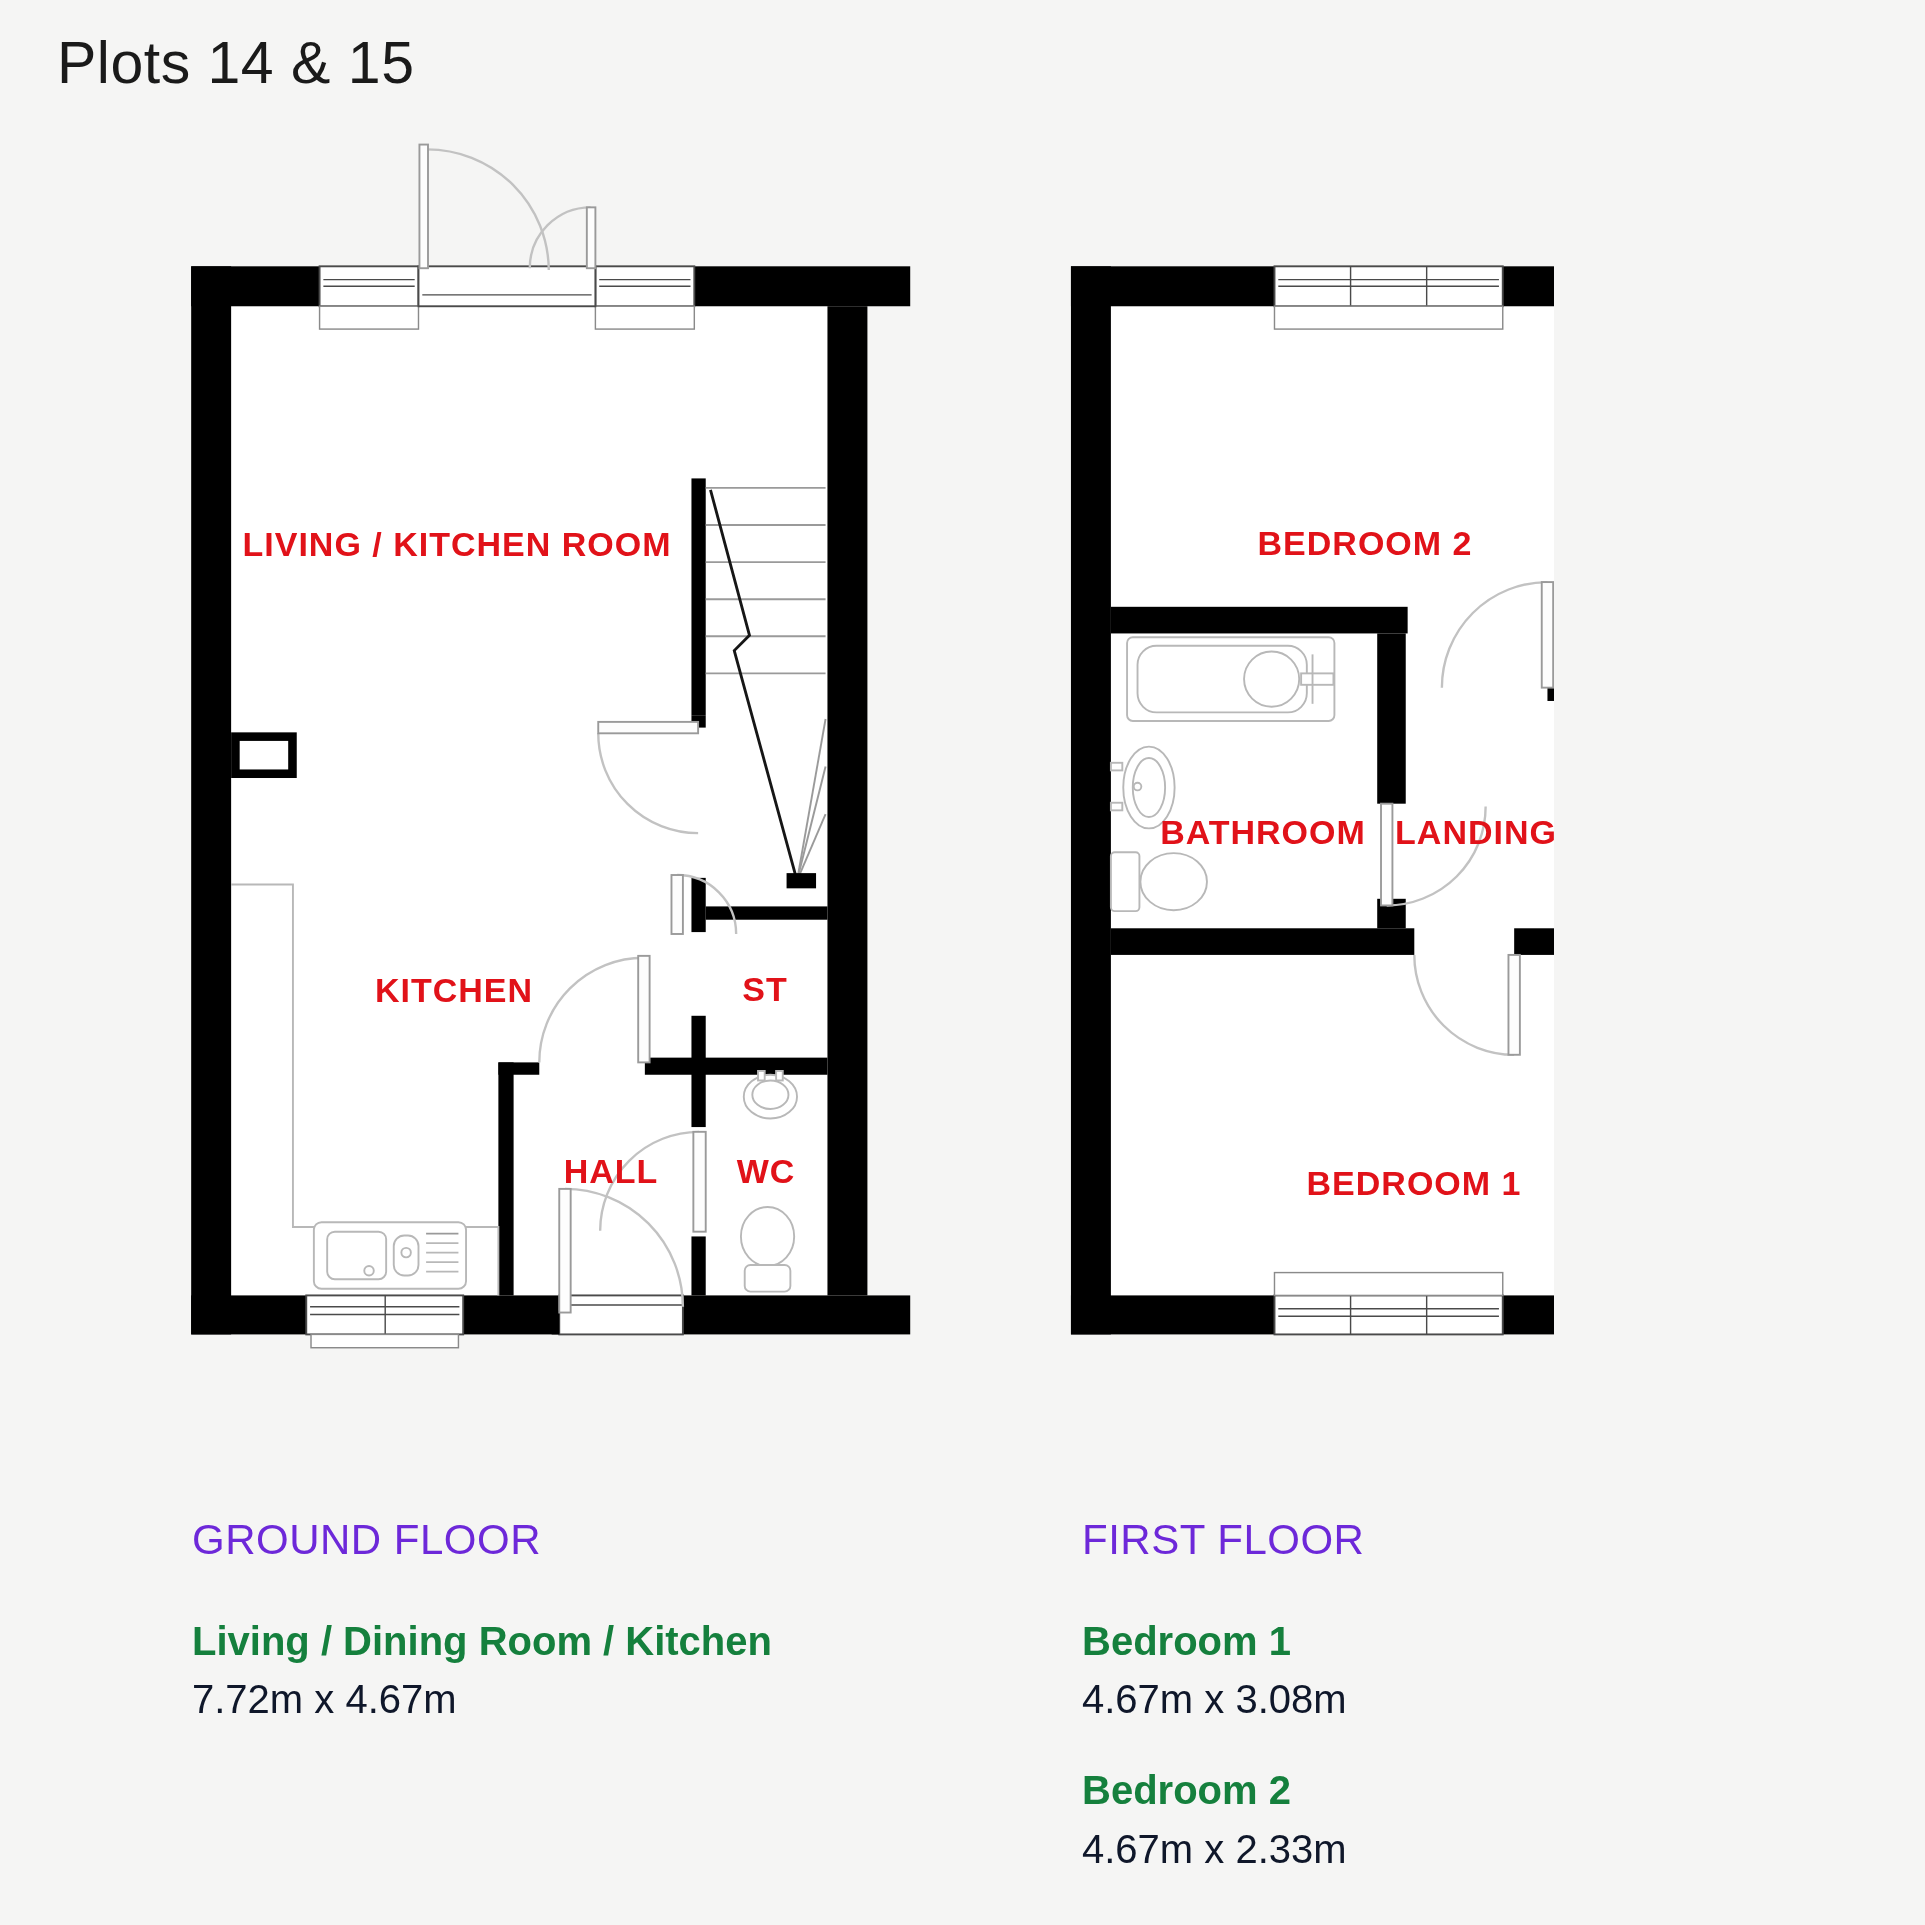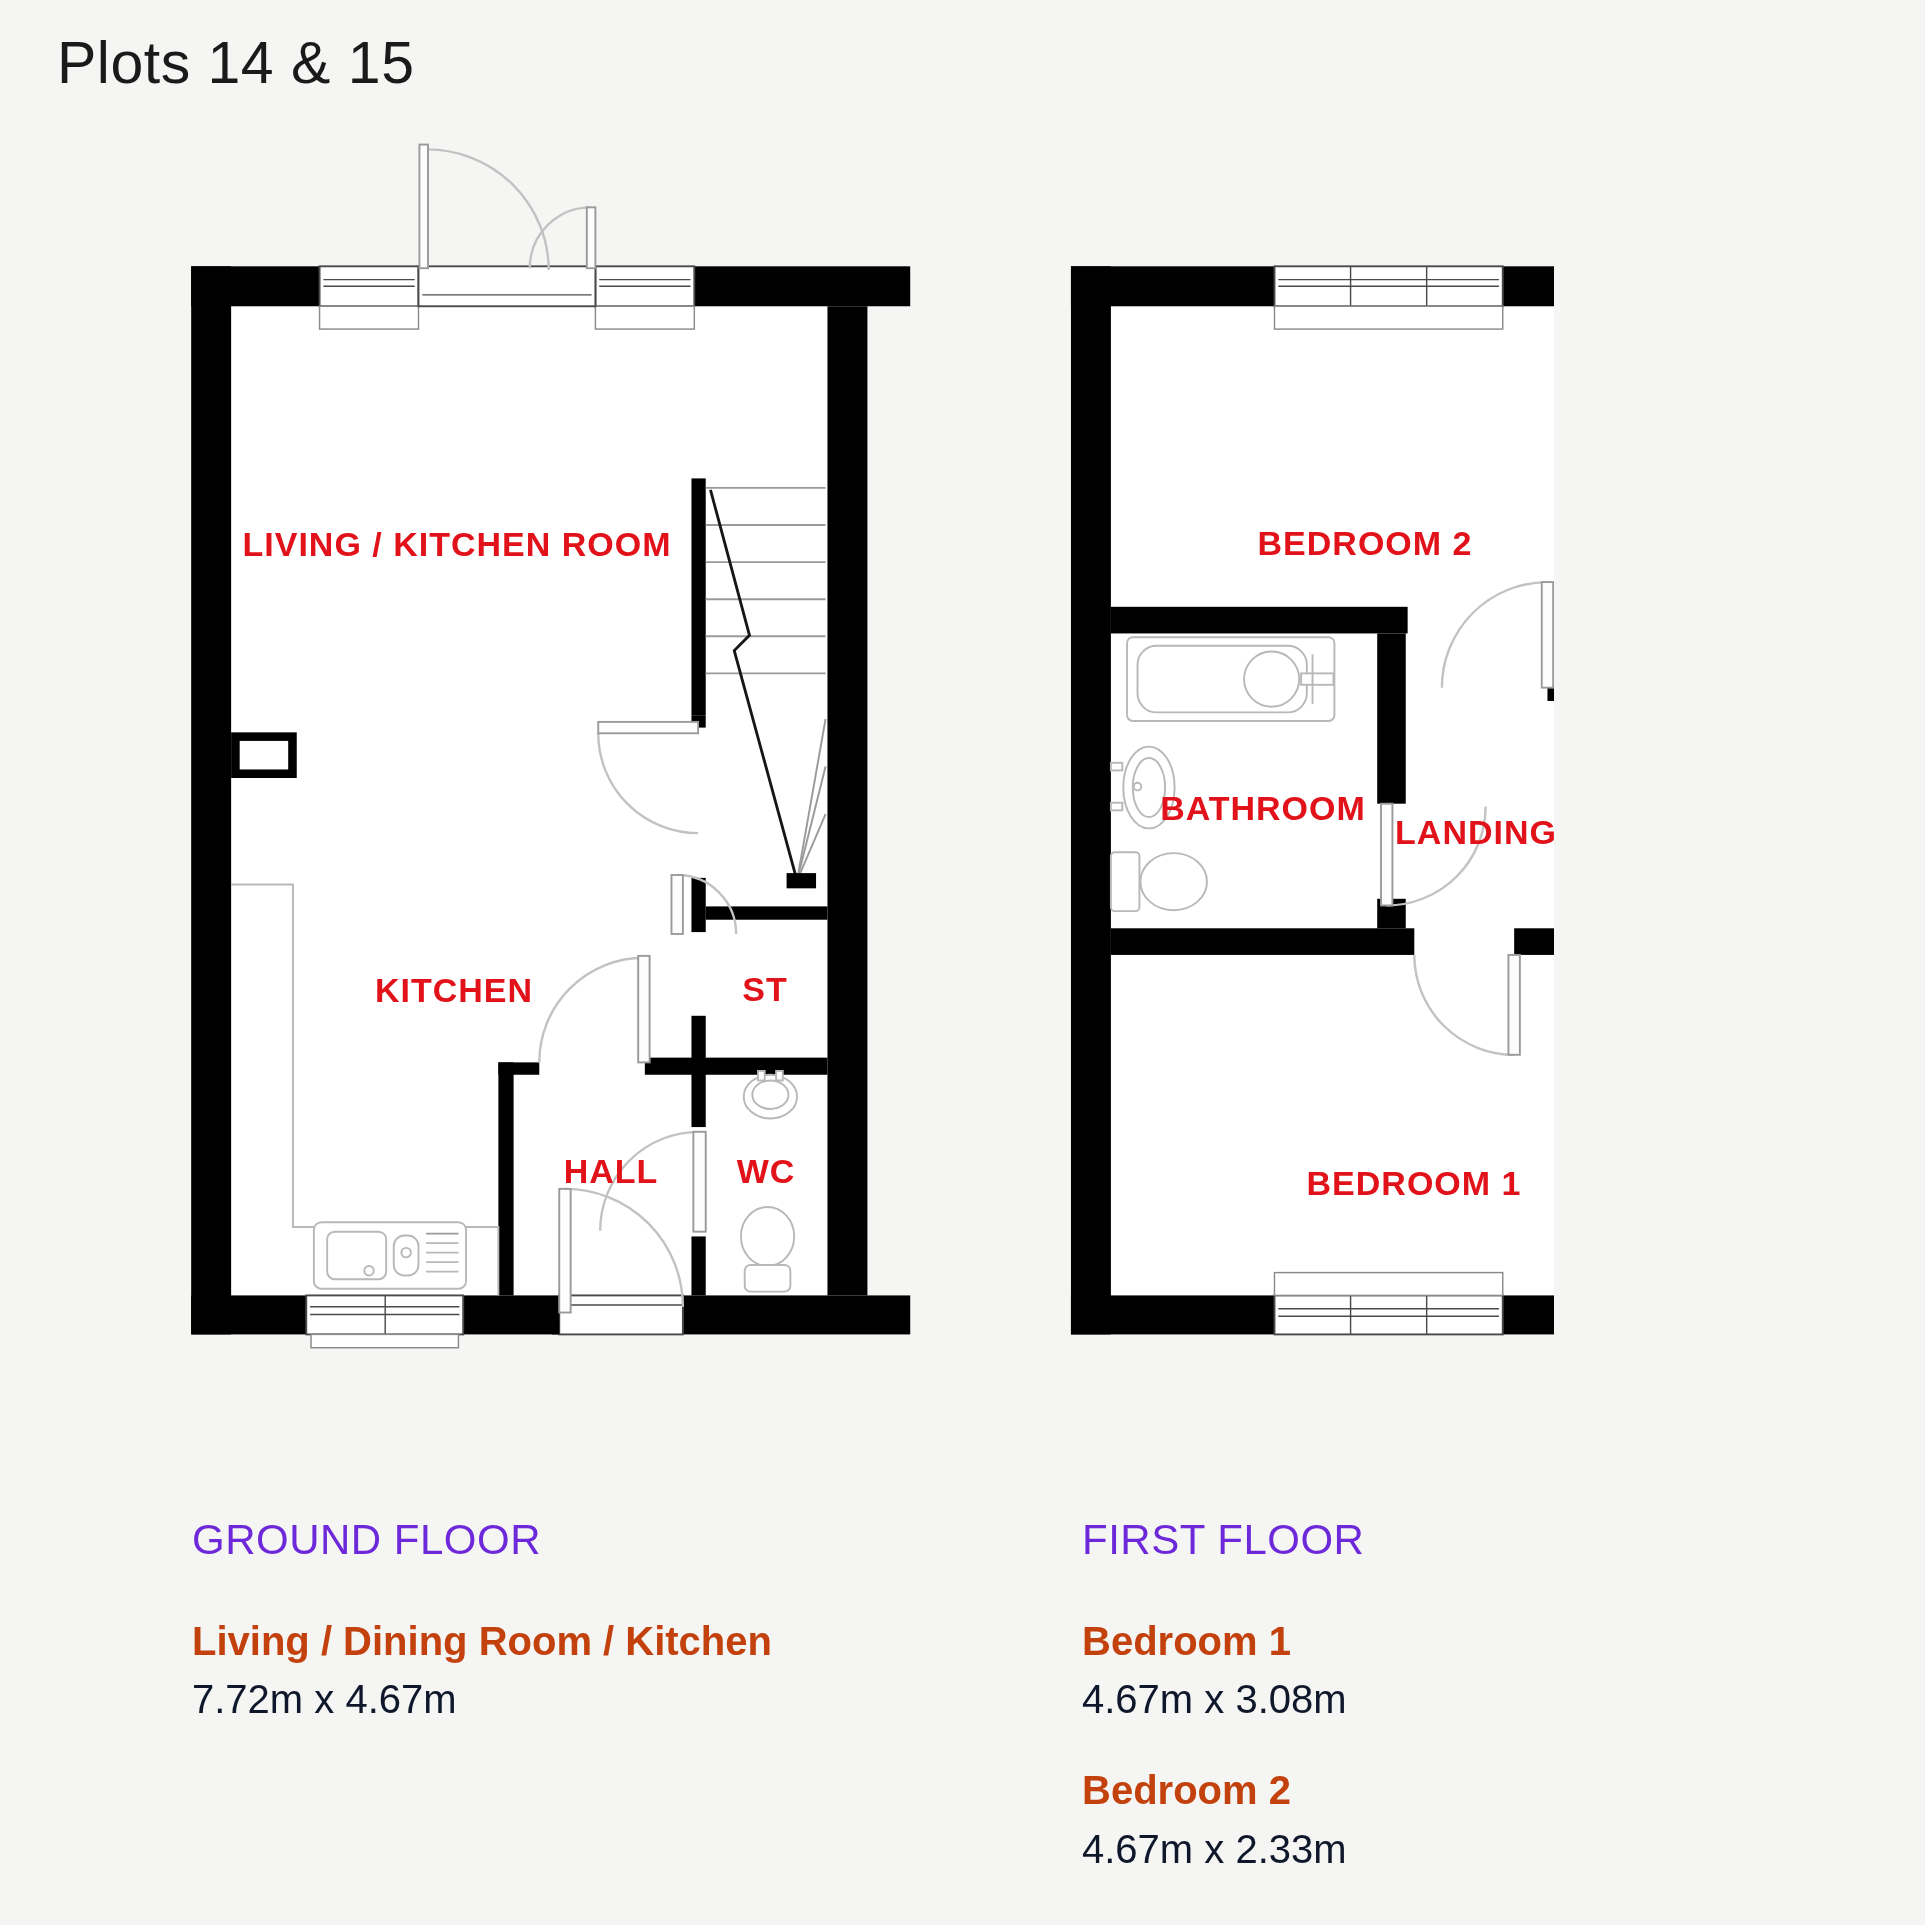--- a/index.html
+++ b/index.html
@@ -5,21 +5,21 @@
   html,body{margin:0;padding:0;}
   body{width:1926px;height:1926px;background:#f5f5f4;font-family:"Liberation Sans",sans-serif;}
   .canvas{position:relative;width:1554px;height:1926px;background:#f5f5f4;overflow:hidden;}
   .title{position:absolute;left:57px;top:28.5px;margin:0;font-size:59px;font-weight:500;color:#1a1a1a;letter-spacing:0.5px;}
   .plan-svg{position:absolute;left:0;top:0;}
   .room-label{position:absolute;transform:translate(-50%,-50%);color:#e11219;font-weight:700;font-size:34px;letter-spacing:1px;white-space:nowrap;}
   .caption{position:absolute;color:#1a1a1a;}
   .cap-heading{font-size:42px;font-weight:500;letter-spacing:0.5px;color:#6d28d9;}
   .cap-item{margin-top:55px;}
   .cap-item + .cap-item{margin-top:46px;}
-  .cap-name{font-size:40px;font-weight:700;color:#c2410c;}
+  .cap-name{font-size:40px;font-weight:700;color:#15803d;}
   .cap-dims{font-size:40px;font-weight:400;color:#0f172a;margin-top:13.3px;}
   
   .wall{fill:#000;}
   .floor{fill:#ffffff;}
   .win{fill:#ffffff;stroke:#4a4a4a;stroke-width:2;}
   .winline{stroke:#4a4a4a;stroke-width:1.5;}
   .reveal{fill:#ffffff;stroke:#8a8a8a;stroke-width:1.5;}
   .leaf{fill:#fdfdfd;stroke:#9a9a9a;stroke-width:2;}
   .swing{fill:none;stroke:#c2c2c2;stroke-width:2.5;}
   .tread{stroke:#9a9a9a;stroke-width:2;}
@@ -259,21 +259,21 @@
   </svg>
 
   <div class="room-label" style="left:457px;top:544px;">LIVING / KITCHEN ROOM</div>
   <div class="room-label" style="left:454px;top:990px;">KITCHEN</div>
   <div class="room-label" style="left:765px;top:989px;">ST</div>
   <div class="room-label" style="left:611px;top:1171px;">HALL</div>
   <div class="room-label" style="left:766px;top:1171px;">WC</div>
 
   <div class="room-label" style="left:1365px;top:543px;">BEDROOM 2</div>
   <div class="room-label" style="left:1644px;top:558px;">ST</div>
-  <div class="room-label" style="left:1263px;top:808px;">BATHROOM</div>
+  <div class="room-label" style="left:1263px;top:832px;">BATHROOM</div>
   <div class="room-label" style="left:1476px;top:832px;">LANDING</div>
   <div class="room-label" style="left:1414px;top:1183px;">BEDROOM 1</div>
 
   <div class="caption" style="left:192px;top:1516px;">
     <div class="cap-heading">GROUND FLOOR</div>
     <div class="cap-item">
       <div class="cap-name">Living / Dining Room / Kitchen</div>
       <div class="cap-dims">7.72m x 4.67m</div>
     </div>
   </div>

